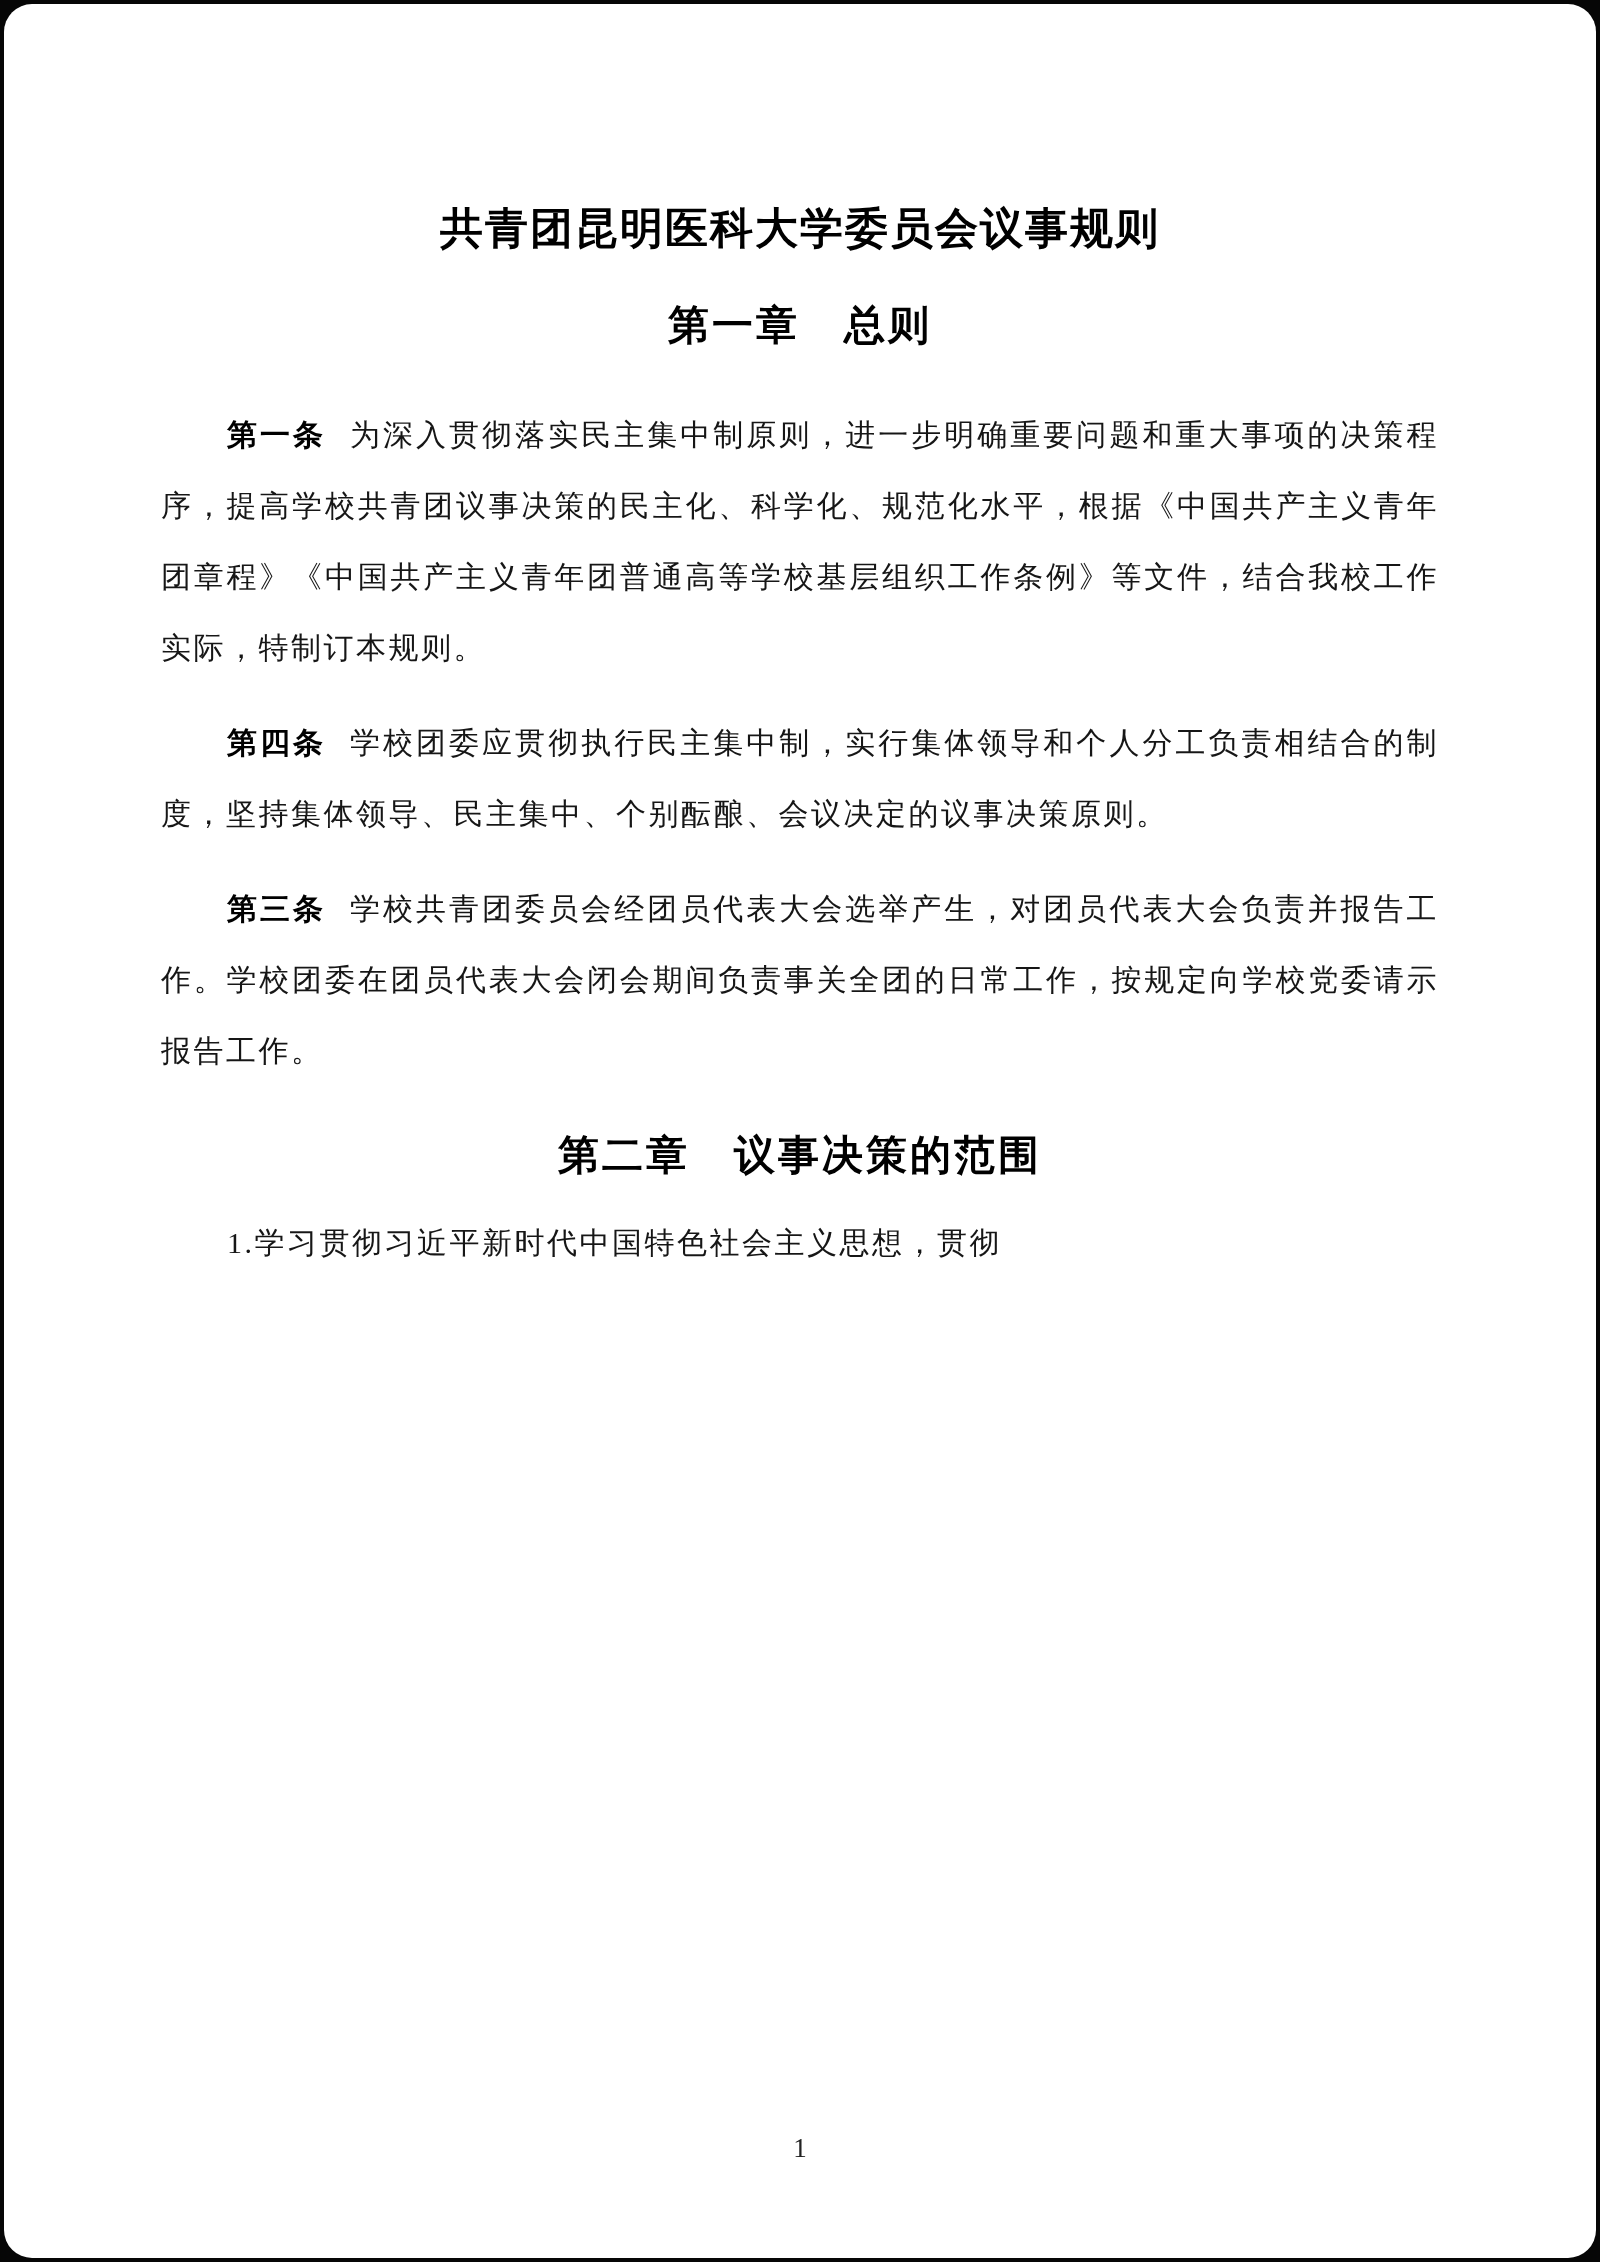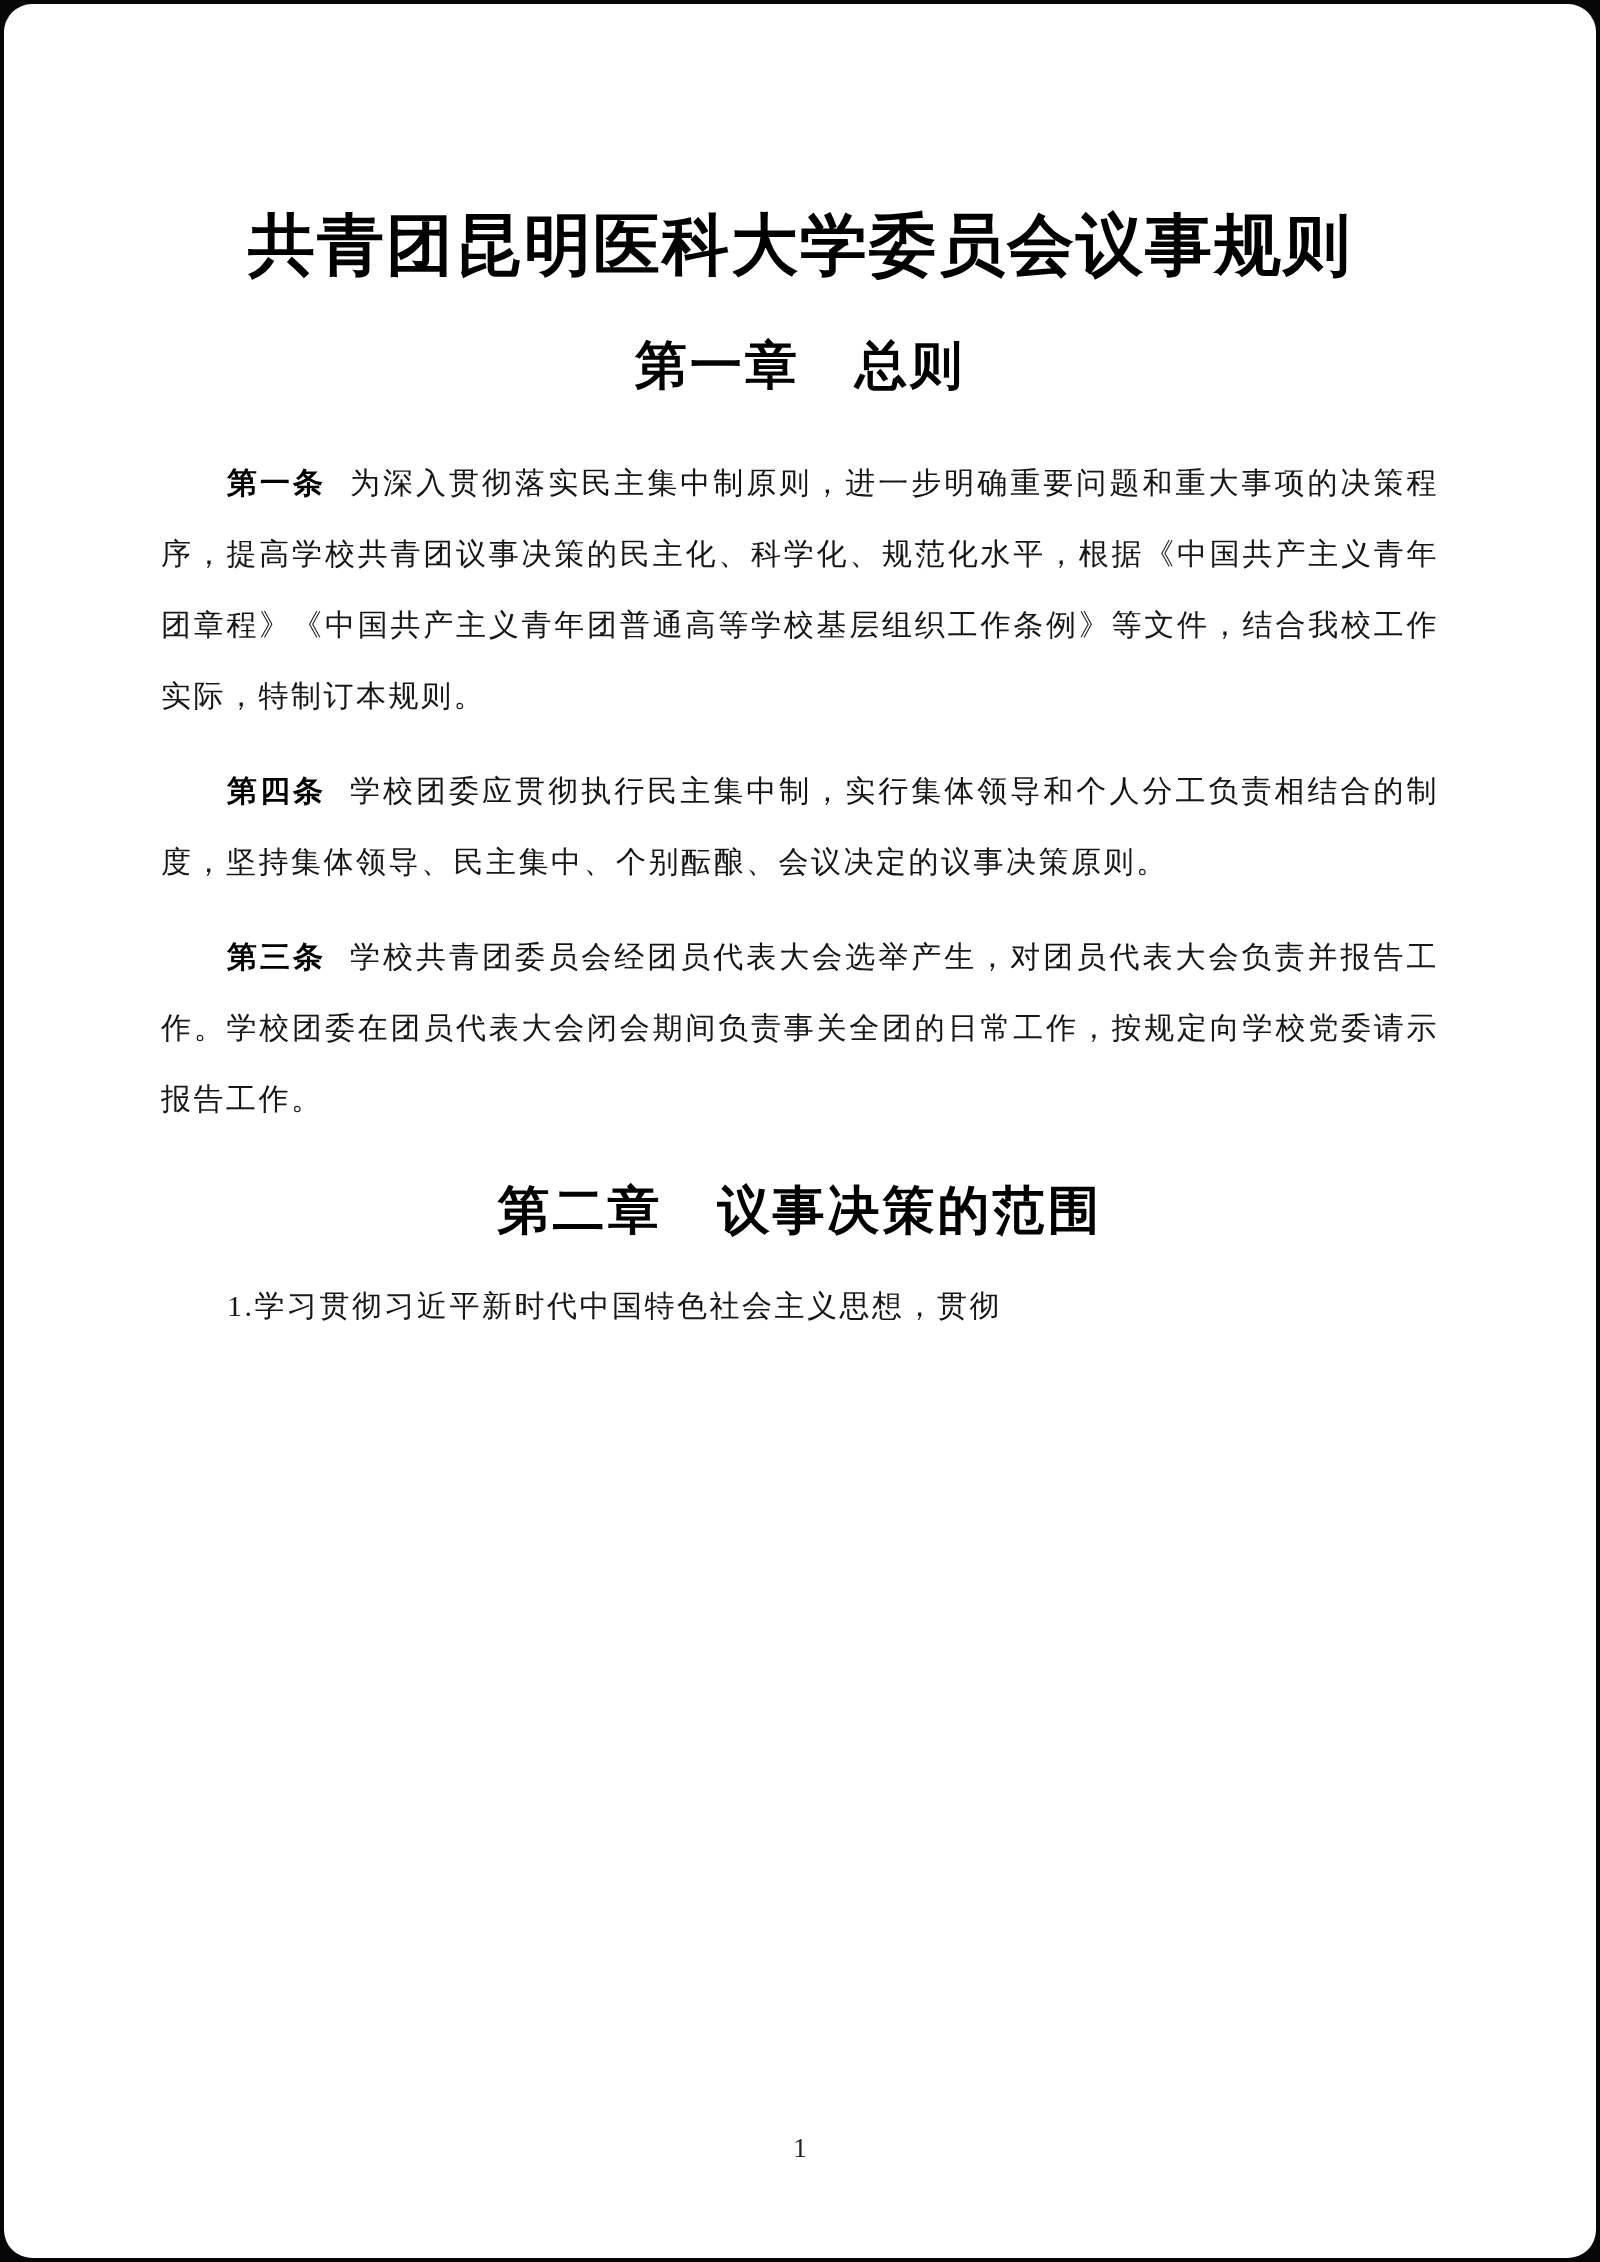--- a/index.html
+++ b/index.html
@@ -19,28 +19,28 @@
     inset: 4px;
     background: #ffffff;
     border-radius: 28px;
     padding: 0 157px;
     color: #111;
     overflow: hidden;
   }
   .doc-title {
     margin-top: 196px;
     text-align: center;
-    font-size: 67px;
+    font-size: 43px;
     font-weight: bold;
     color: #000;
     letter-spacing: 2px;
   }
   .chapter {
     text-align: center;
-    font-size: 52px;
+    font-size: 41px;
     font-weight: bold;
     color: #000;
     font-family: "Liberation Sans", "DejaVu Sans", sans-serif;
     letter-spacing: 3px;
   }
   .chapter-1 { margin-top: 40px; }
   .chapter-2 { margin-top: 42px; }
   .para {
     font-size: 30px;
     line-height: 71px;

